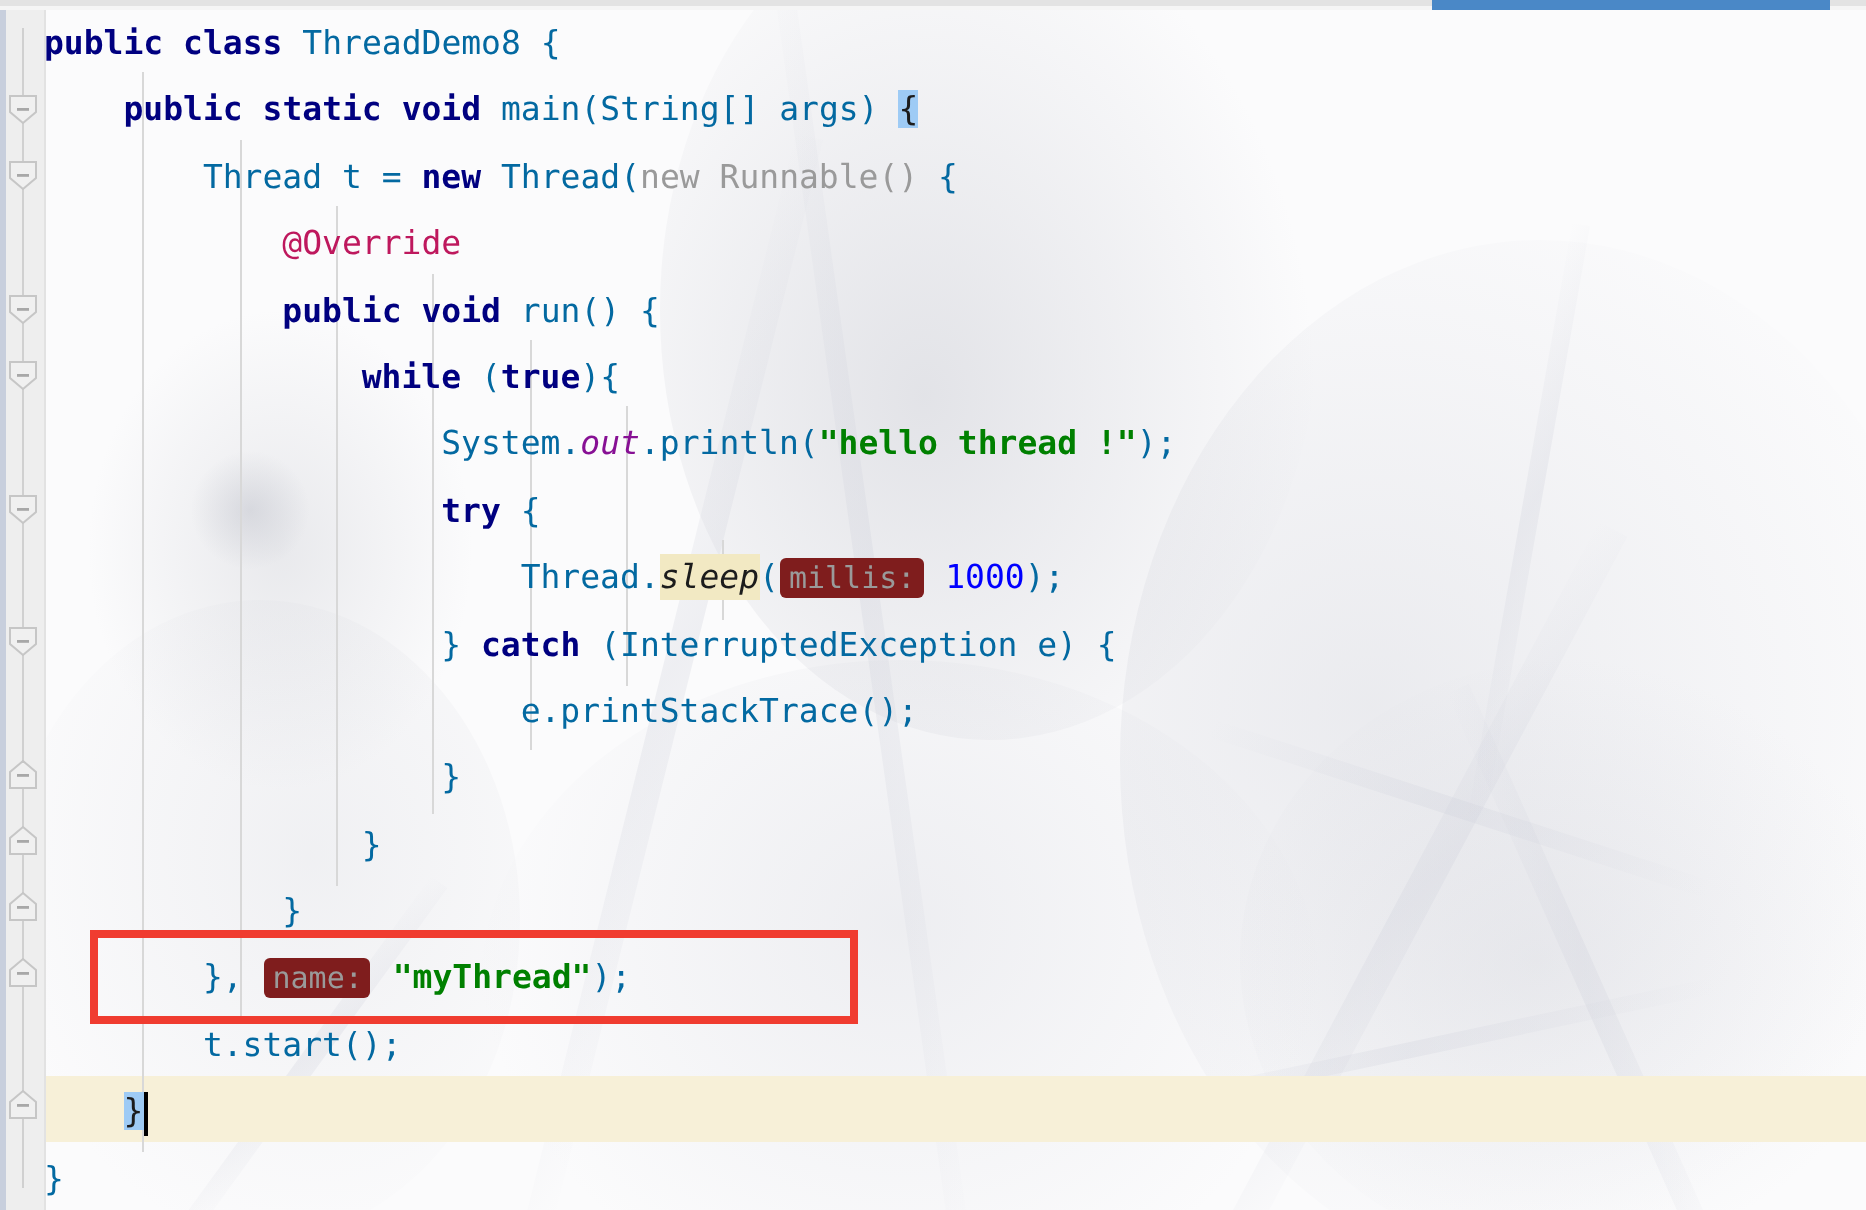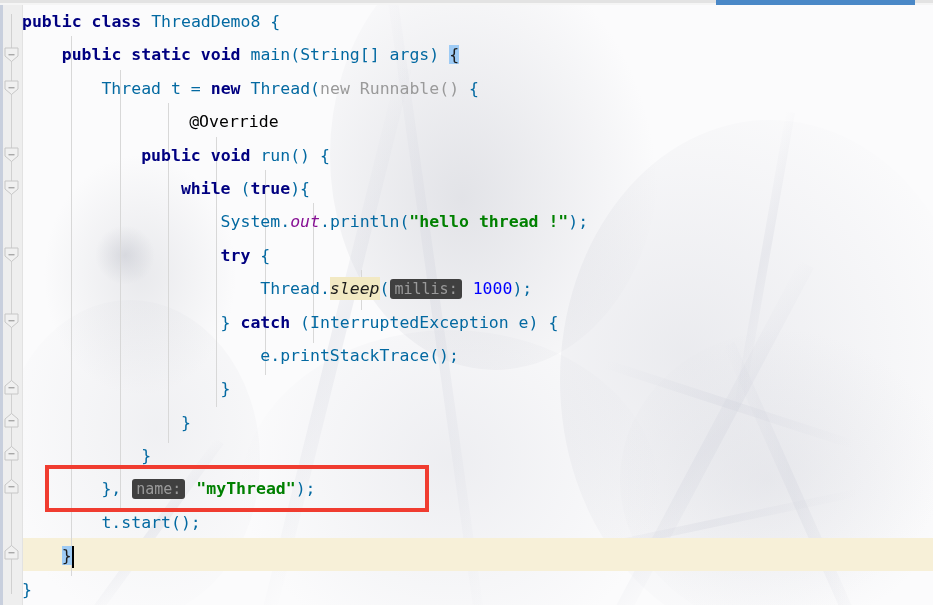--- a/index.html
+++ b/index.html
@@ -162,31 +162,31 @@
     width: 1px;
     background: #d8d8d8;
     z-index: 3;
   }
 
   
   .kw      { color: #000080; font-weight: bold; }
   .plain   { color: #0369a1; }
   .str     { color: #008000; font-weight: bold; }
   .num     { color: #0000ff; }
-  .anno    { color: #000000; margin-left: 48px; }
+  .anno    { color: #be185d; }
   .staticf { color: #871094; font-style: italic; }
   .dim     { color: #9a9a9a; }
   .hl-sleep {
     background: #f2e9c3;
     color: #1c1c1c;
     font-style: italic;
     padding: 2px 0;
   }
   .param-hint {
-    background: #404040;
+    background: #7f1d1d;
     color: #9a9a9a;
     font-style: normal;
     border-radius: 3px;
     padding: 1px 4px;
     font-size: 15px;
     margin: 0 1px;
   }
   .brace-match {
     background: #9ecbf5;
     color: #1c1c1c;

